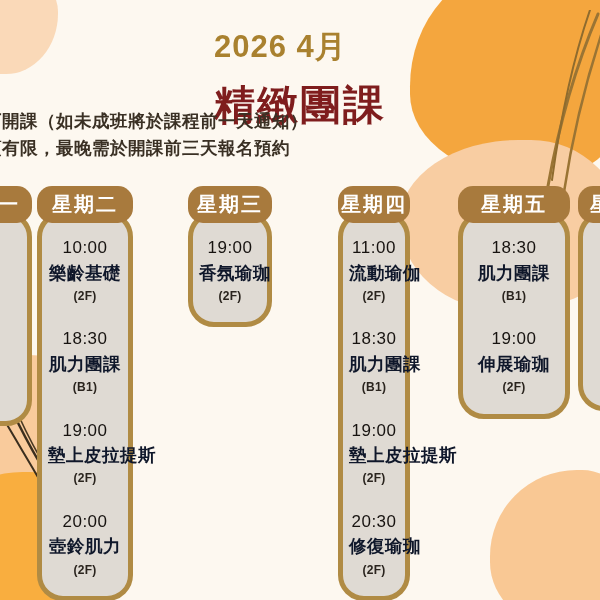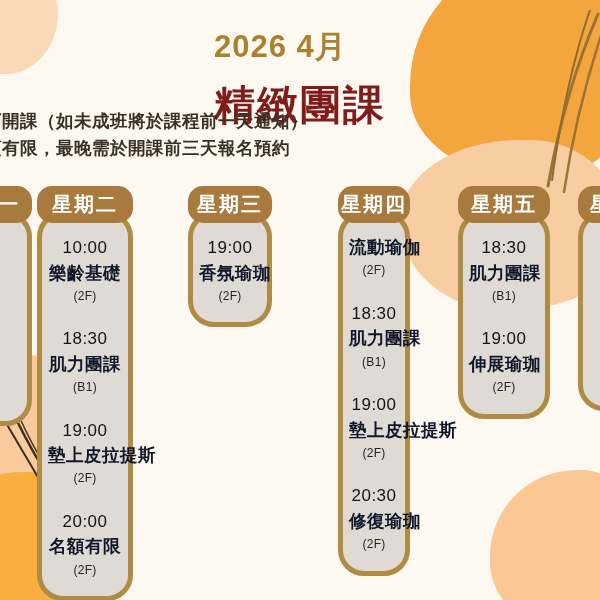--- a/index.html
+++ b/index.html
@@ -100,21 +100,21 @@
   .slot:last-child { margin-bottom:0; }
   .slot-time {
     font-size:17px; font-weight:normal; color:#171310;
     letter-spacing:0.5px; line-height:1.5;
   }
   .slot-name {
     font-size:17.5px; font-weight:bold; color:#0f172a;
     letter-spacing:0.5px; line-height:1.45; white-space:nowrap;
   }
   .slot-room {
-    font-size:12px; font-weight:normal; color:#2A241E;
+    font-size:12px; font-weight:bold; color:#2A241E;
     letter-spacing:0.3px; line-height:1.7;
   }
 </style>
 </head>
 <body>
 
 <div class="stage">
 
   <div class="deco blob-tl-peach"></div>
   <div class="deco blob-tr-orange"></div>
@@ -169,21 +169,21 @@
             <div class="slot-name">肌力團課</div>
             <div class="slot-room">(B1)</div>
           </div>
           <div class="slot">
             <div class="slot-time">19:00</div>
             <div class="slot-name">墊上皮拉提斯</div>
             <div class="slot-room">(2F)</div>
           </div>
           <div class="slot">
             <div class="slot-time">20:00</div>
-            <div class="slot-name">名額有限</div>
+            <div class="slot-name">壺鈴肌力</div>
             <div class="slot-room">(2F)</div>
           </div>
         </div>
       </div>
       <div class="col" style="left: 188px; width: 84px;">
         <div class="pill">
           <span>星期三</span>
         </div>
         <div class="card">
           <div class="slot">
@@ -192,41 +192,42 @@
             <div class="slot-room">(2F)</div>
           </div>
         </div>
       </div>
       <div class="col" style="left: 338px; width: 72px;">
         <div class="pill">
           <span>星期四</span>
         </div>
         <div class="card">
           <div class="slot">
+            <div class="slot-time">11:00</div>
             <div class="slot-name">流動瑜伽</div>
             <div class="slot-room">(2F)</div>
           </div>
           <div class="slot">
             <div class="slot-time">18:30</div>
             <div class="slot-name">肌力團課</div>
             <div class="slot-room">(B1)</div>
           </div>
           <div class="slot">
             <div class="slot-time">19:00</div>
             <div class="slot-name">墊上皮拉提斯</div>
             <div class="slot-room">(2F)</div>
           </div>
           <div class="slot">
             <div class="slot-time">20:30</div>
             <div class="slot-name">修復瑜珈</div>
             <div class="slot-room">(2F)</div>
           </div>
         </div>
       </div>
-      <div class="col" style="left: 458px; width: 92px;">
+      <div class="col" style="left: 458px; width: 112px;">
         <div class="pill">
           <span>星期五</span>
         </div>
         <div class="card">
           <div class="slot">
             <div class="slot-time">18:30</div>
             <div class="slot-name">肌力團課</div>
             <div class="slot-room">(B1)</div>
           </div>
           <div class="slot">

